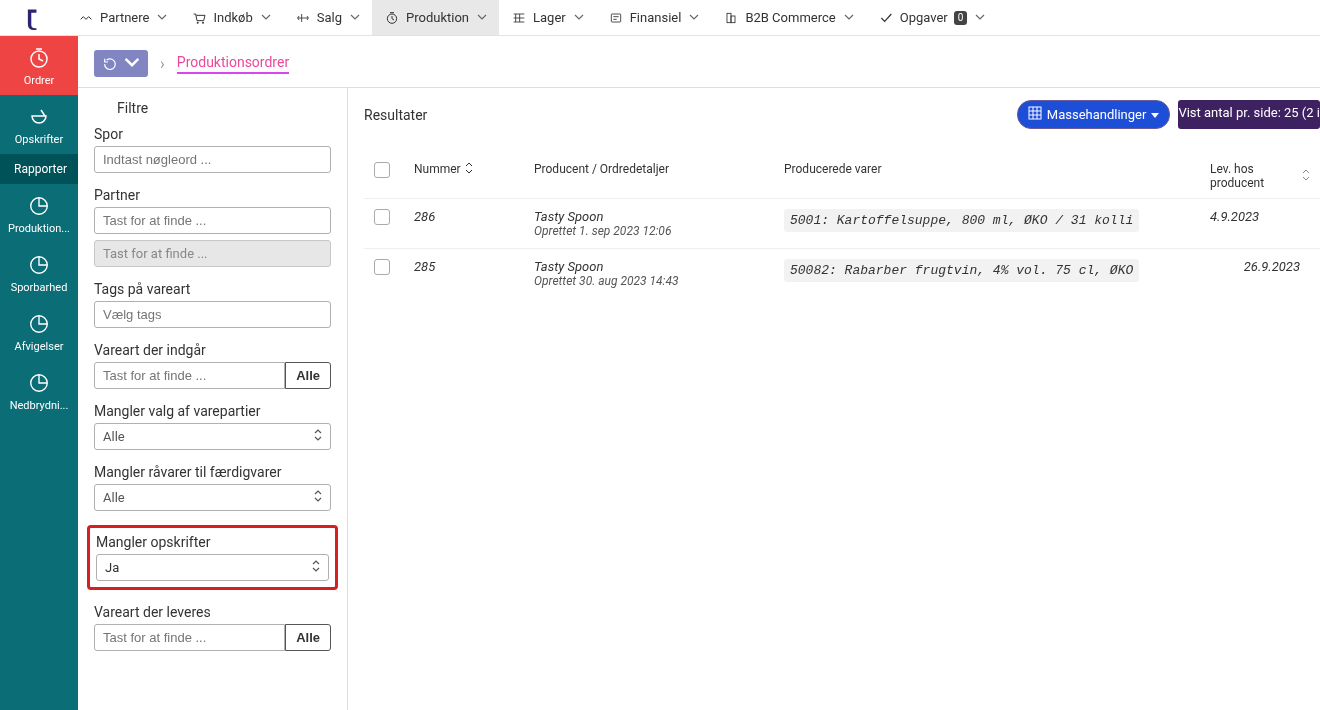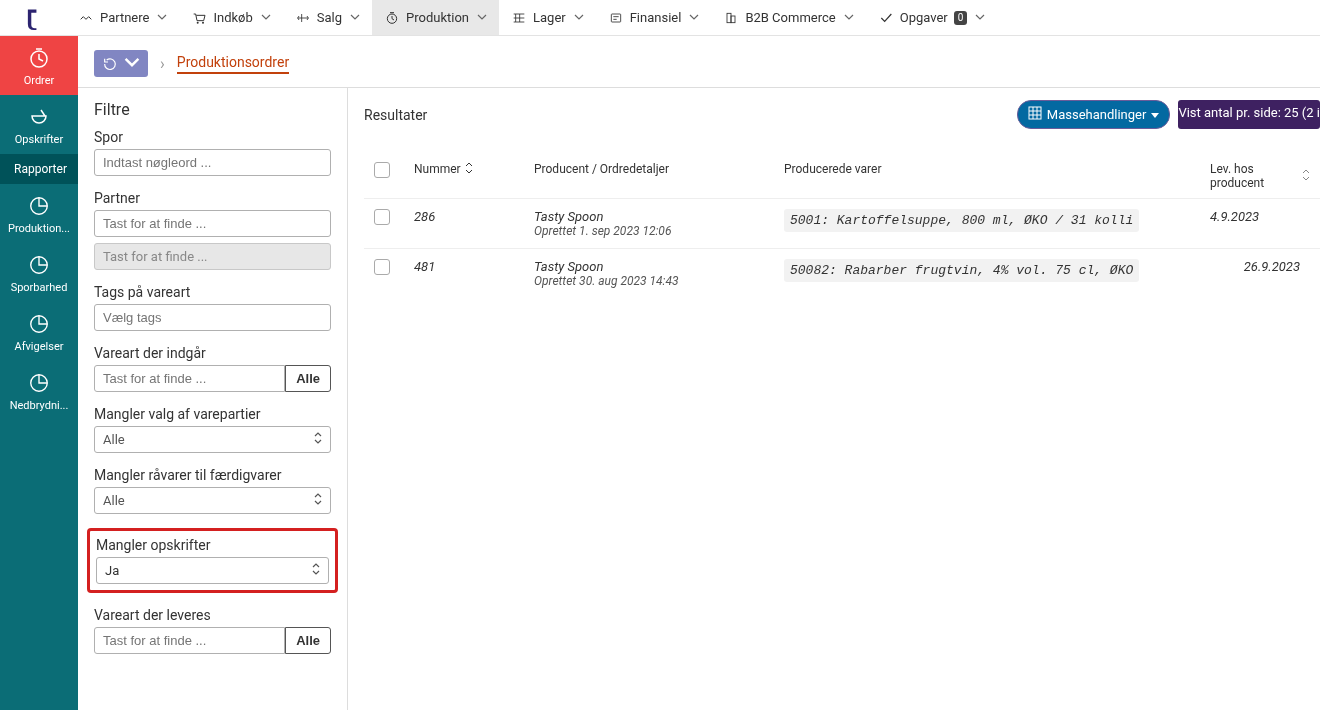--- a/index.html
+++ b/index.html
@@ -91,38 +91,39 @@
     display:flex; align-items:center; gap:6px;
     background:#8186c2;
     color:#fff;
     padding:4px 8px;
     border-radius:3px;
     cursor:pointer;
   }
   .history-btn svg { width:16px; height:16px; }
   .breadcrumb-sep { color:#999; font-size:16px; }
   .breadcrumb-current {
-    border-bottom:2px solid #c2410c;
+    border-bottom:2px solid #d946ef;
     padding-bottom:2px;
-    color:#c2410c;
+    color:#ec4899;
     font-size:14px;
   }
 
   .workarea { flex:1; display:flex; overflow:hidden; }
   .filters {
     width: 270px;
     border-right:1px solid #ddd;
     padding:12px 16px;
     overflow-y:auto;
   }
   .filters h4 {
     font-weight:normal;
-    font-size:16px;
+    font-size:14px;
     color:#333;
     margin-bottom:10px;
+    margin-left:23px;
   }
   .filter-group { margin-bottom:14px; }
   .filter-group.highlight {
     border:3px solid #d42020;
     border-radius:4px;
     padding:6px;
     margin-left:-7px;
     margin-right:-7px;
   }
   .field-label {
@@ -175,21 +176,21 @@
     overflow:auto;
   }
   .results-header {
     display:flex; align-items:center; justify-content:space-between; gap:10px;
     margin-bottom:10px;
     padding-right:0;
   }
   .results-header h4 { font-weight:normal; font-size:14px; }
   .results-actions { display:flex; gap:8px; }
   .btn-purple {
-    background:#0369a1;
+    background:#1d4ed8;
     color:#fff;
     border:1px solid #6a5c9a;
     padding:5px 10px;
     border-radius:14px;
     cursor:pointer;
     font-size:13px;
     display:flex; align-items:center; gap:5px;
   }
   .btn-dark {
     background:#3e2161;
@@ -545,21 +546,21 @@
               <td>286</td>
               <td>
                 <div>Tasty Spoon</div>
                 <div class="producer-sub">Oprettet 1. sep 2023 12:06</div>
               </td>
               <td><span class="mono-chip">5001: Kartoffelsuppe, 800 ml, ØKO / 31 kolli</span></td>
               <td style="text-align:left;padding-right:4px;">4.9.2023</td>
             </tr>
             <tr>
               <td><span class="checkbox"></span></td>
-              <td>481</td>
+              <td>285</td>
               <td>
                 <div>Tasty Spoon</div>
                 <div class="producer-sub">Oprettet 30. aug 2023 14:43</div>
               </td>
               <td><span class="mono-chip">50082: Rabarber frugtvin, 4% vol. 75 cl, ØKO</span></td>
               <td style="text-align:right;padding-right:20px;">26.9.2023</td>
             </tr>
           </tbody>
         </table>
       </div>

